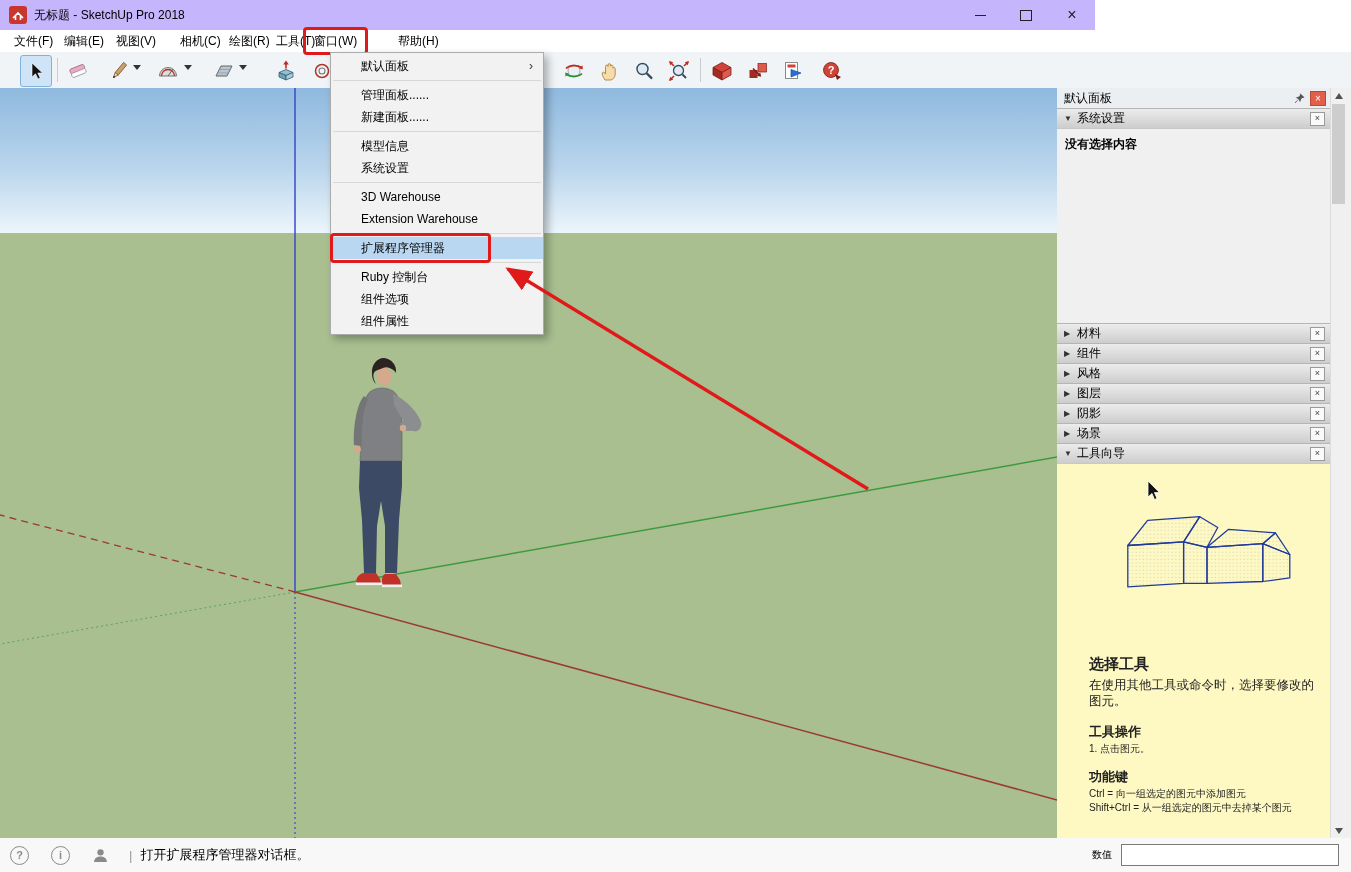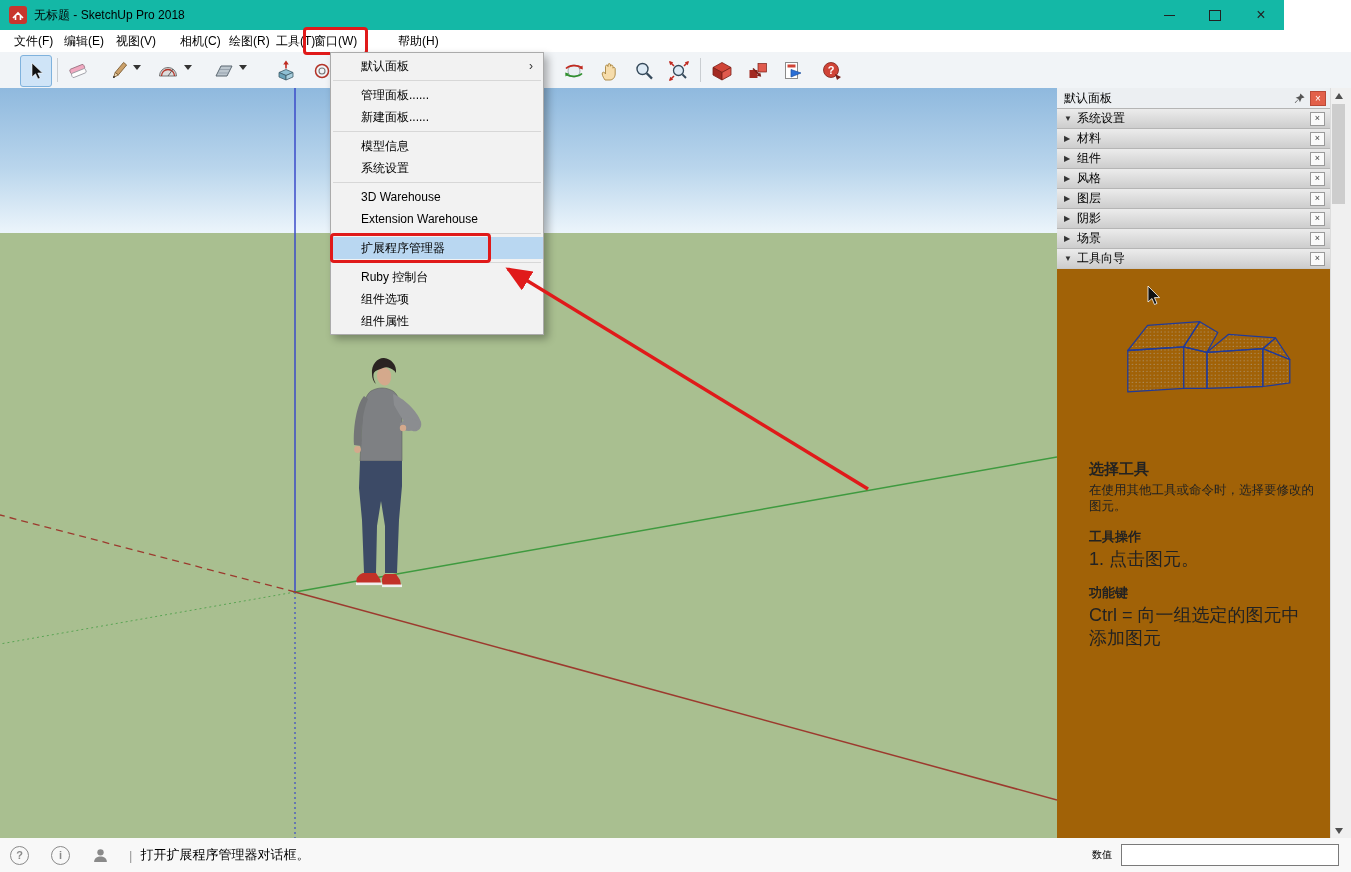--- a/index.html
+++ b/index.html
@@ -1,20 +1,20 @@
 <!DOCTYPE html>
 <html><head>
 <meta charset="utf-8">
 <style>
   html,body{margin:0;padding:0;}
   body{width:1351px;height:872px;position:relative;overflow:hidden;background:#fff;
        font-family:"Liberation Sans",sans-serif;color:#000;}
 
   
-  .titlebar{position:absolute;left:0;top:0;width:1284px;height:30px;background:#14b8a6;
+  .titlebar{position:absolute;left:0;top:0;width:1095px;height:30px;background:#c4b5fd;
             display:flex;align-items:center;}
   .app-logo{width:18px;height:18px;margin:0 7px 0 9px;flex:0 0 auto;}
   .title-text{font-size:12px;}
   .win-controls{margin-left:auto;display:flex;height:30px;}
   .win-btn{width:46px;height:30px;display:flex;align-items:center;justify-content:center;
            font-size:14px;color:#222;}
   .glyph-min{width:11px;border-top:1px solid #222;display:inline-block;}
   .glyph-max{width:10px;height:9px;border:1px solid #222;display:inline-block;}
 
   
@@ -62,28 +62,28 @@
   .panel-close{width:14px;height:13px;background:#e2604a;color:#fff;font-size:10px;line-height:13px;
                text-align:center;border:1px solid #b94a38;margin-left:3px;}
   .sec-header{height:19px;background:linear-gradient(#ececec,#cdcdcd);border-top:1px solid #b5b5b5;
               display:flex;align-items:center;padding:0 5px 0 7px;}
   .sec-header .tri{font-size:8px;color:#333;width:13px;}
   .sec-header .lbl{flex:1;}
   .sec-x{width:13px;height:12px;background:#fafafa;border:1px solid #9a9a9a;color:#444;font-size:9px;
          line-height:11px;text-align:center;}
   .entity-content{height:180px;background:#f1f0f1;border-top:1px solid #c8c8c8;padding:7px 8px;
                   font-weight:bold;}
-  .instructor-content{flex:1;background:#a16207;border-top:1px solid #c8c8c8;position:relative;
+  .instructor-content{flex:1;background:#fef9c3;border-top:1px solid #c8c8c8;position:relative;
                       overflow:hidden;padding:36px 14px 0 32px;color:#222;}
   .cursor-icon{position:absolute;left:88px;top:16px;}
   .house-illu{position:absolute;left:60px;top:36px;}
   .it-title{font-size:15px;font-weight:bold;margin:155px 0 3px 0;}
   .it-desc{font-size:12.5px;line-height:1.3;margin:0;}
   .it-h2{font-size:13px;font-weight:bold;margin:13px 0 2px 0;}
-  .it-line{font-size:18px;line-height:1.28;margin:1px 0;}
+  .it-line{font-size:10px;line-height:1.28;margin:1px 0;}
 
   
   .scrollbar{position:absolute;left:273px;top:0;width:15px;height:750px;background:#f0f0f0;
              border-left:1px solid #dcdcdc;}
   .sb-arrow{position:absolute;left:0;width:15px;height:15px;display:flex;align-items:center;justify-content:center;}
   .tri-up{width:0;height:0;border-left:4px solid transparent;border-right:4px solid transparent;
           border-bottom:6px solid #505050;}
   .tri-dn{width:0;height:0;border-left:4px solid transparent;border-right:4px solid transparent;
           border-top:6px solid #505050;}
   .sb-thumb{position:absolute;left:1px;top:16px;width:13px;height:100px;background:#cdcdcd;}
@@ -343,20 +343,23 @@
             <path d="M7 0.5 L11.5 5 L8.3 5.8 L6.5 10 L5.2 6.8 L1.5 11 L0.8 10.3 L5 6.6 L1.8 5.3 L6 3.5 Z" fill="#555"></path>
           </svg>
       </span>
       <span class="panel-close">×</span>
     </div>
 
     <div class="sec-header">
       <span class="tri">▼</span>
       <span class="lbl">系统设置</span>
       <span class="sec-x">×</span>
+    </div>
+    <div class="entity-content">
+      <span>没有选择内容</span>
     </div>
 
     <div class="sec-header">
       <span class="tri">▶</span>
       <span class="lbl">材料</span>
       <span class="sec-x">×</span>
     </div>
     <div class="sec-header">
       <span class="tri">▶</span>
       <span class="lbl">组件</span>
@@ -408,20 +411,21 @@
           <polygon points="162,48 192,60 192,86 162,90"></polygon>
           <polygon points="100,52 124,32 176,36 162,48"></polygon>
         </g>
       </svg>
       <div class="it-title">选择工具</div>
       <p class="it-desc">在使用其他工具或命令时，选择要修改的图元。</p>
       <div class="it-h2">工具操作</div>
       <div class="it-line">1. 点击图元。</div>
       <div class="it-h2">功能键</div>
       <div class="it-line">Ctrl = 向一组选定的图元中添加图元</div>
+      <div class="it-line">Shift+Ctrl = 从一组选定的图元中去掉某个图元</div>
 
     </div>
   </div>
 
   <div class="scrollbar">
     <div class="sb-arrow" style="top:0">
         <span class="tri-up"></span>
       </div>
     <div class="sb-thumb"></div>
     <div class="sb-arrow" style="top:735px">

